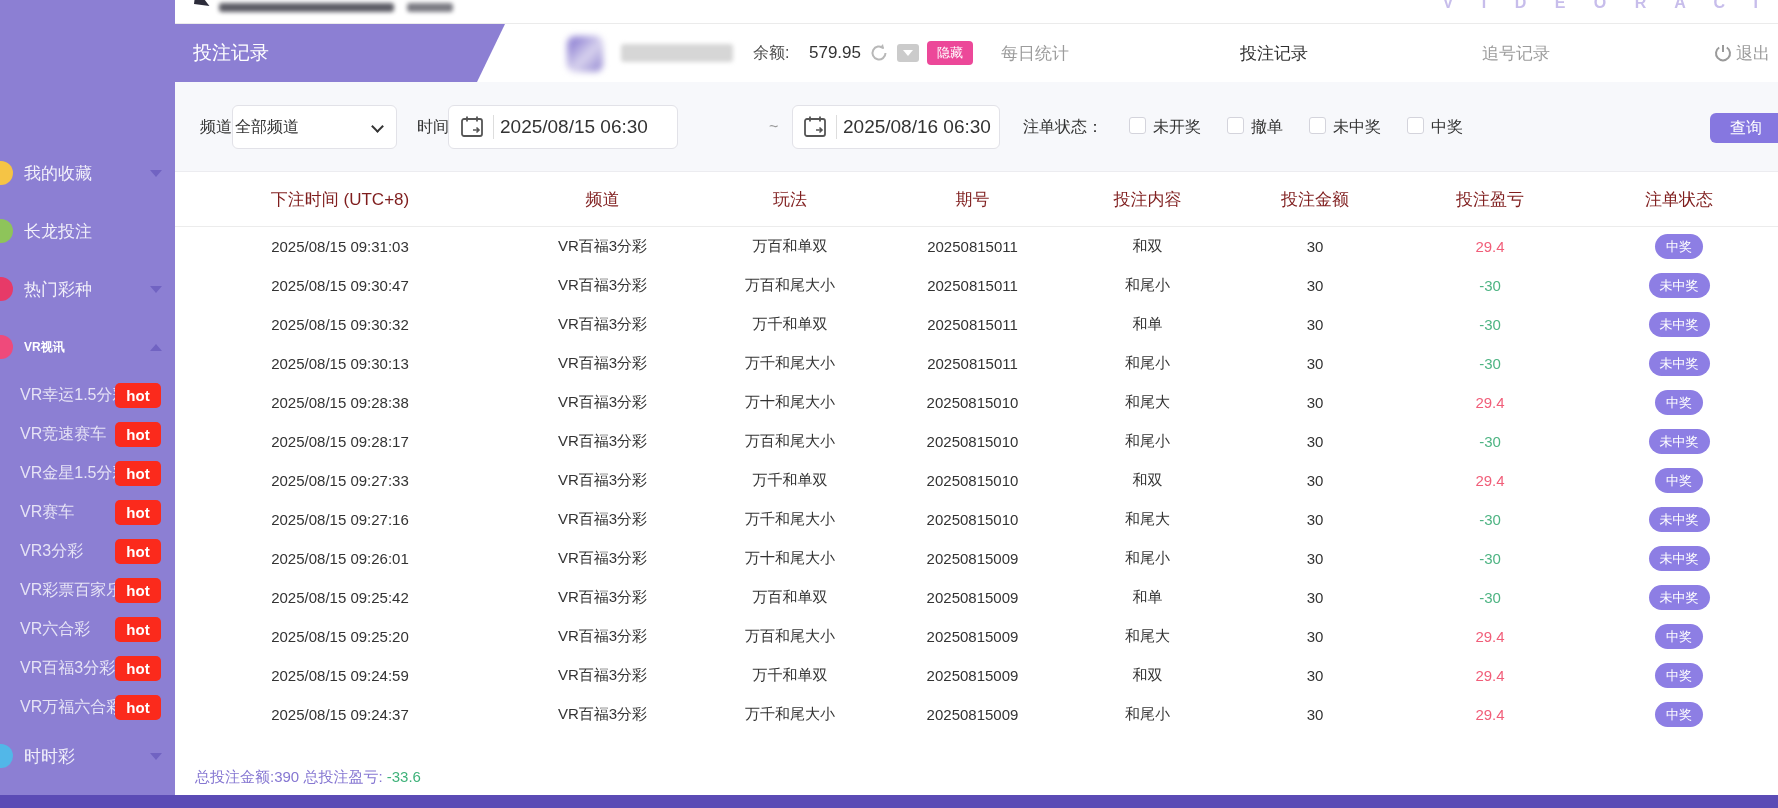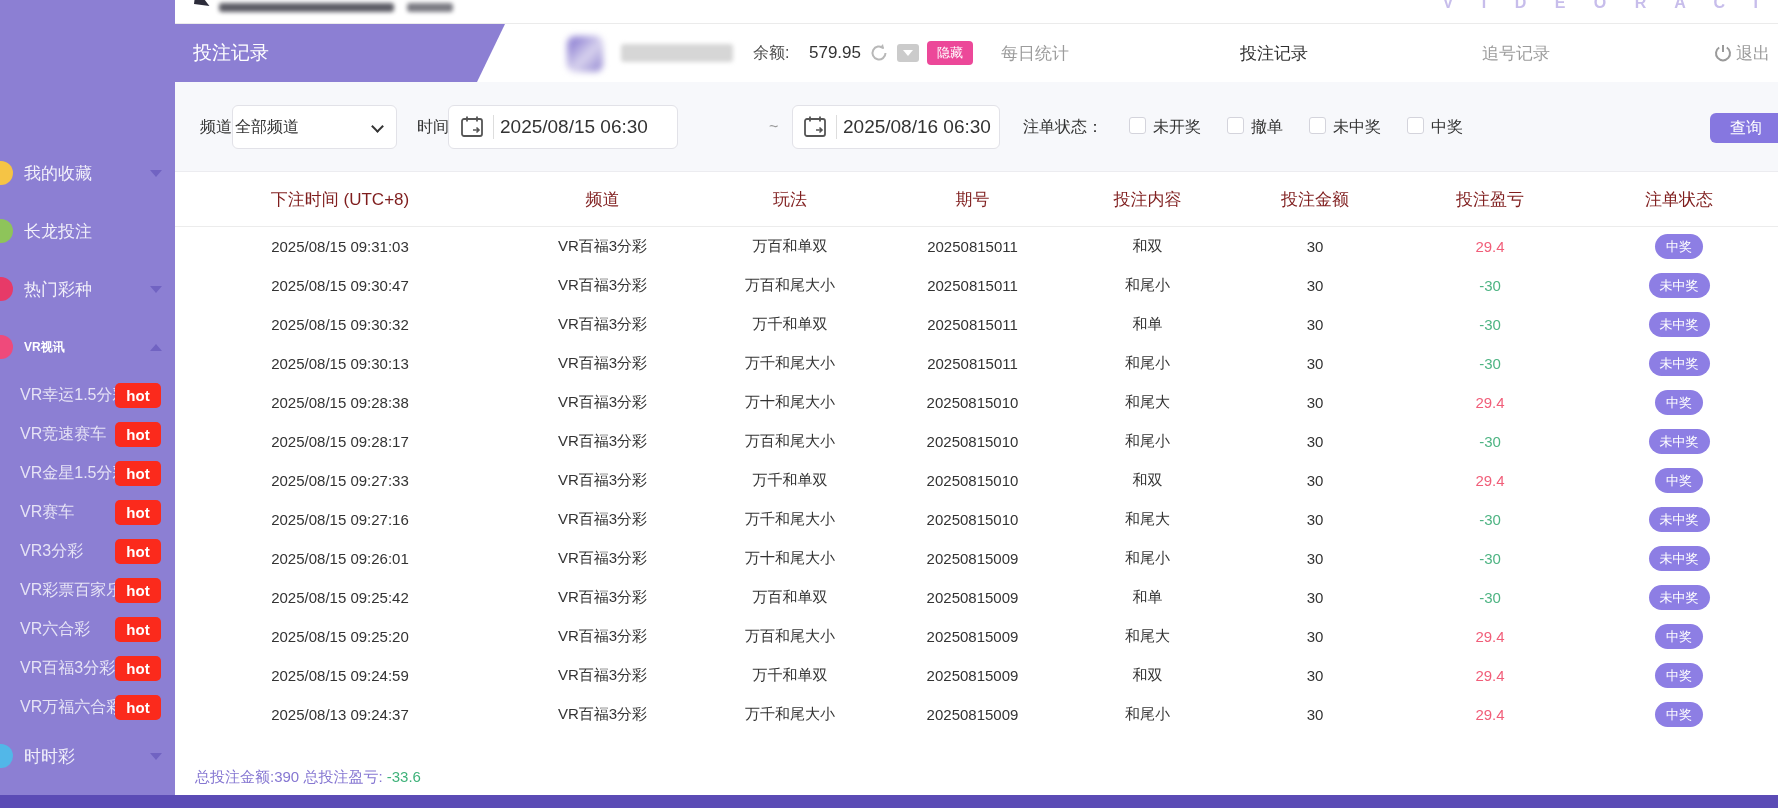--- a/index.html
+++ b/index.html
@@ -395,21 +395,21 @@
           <div class="cell">2025/08/15 09:24:59</div>
           <div class="cell">VR百福3分彩</div>
           <div class="cell">万千和单双</div>
           <div class="cell">20250815009</div>
           <div class="cell">和双</div>
           <div class="cell">30</div>
           <div class="cell win">29.4</div>
           <div class="cell"><span class="badge">中奖</span></div>
         </div>
         <div class="t-grid t-row">
-          <div class="cell">2025/08/13 09:24:37</div>
+          <div class="cell">2025/08/15 09:24:37</div>
           <div class="cell">VR百福3分彩</div>
           <div class="cell">万千和尾大小</div>
           <div class="cell">20250815009</div>
           <div class="cell">和尾小</div>
           <div class="cell">30</div>
           <div class="cell win">29.4</div>
           <div class="cell"><span class="badge">中奖</span></div>
         </div>
       </div>
     <div class="summary">

